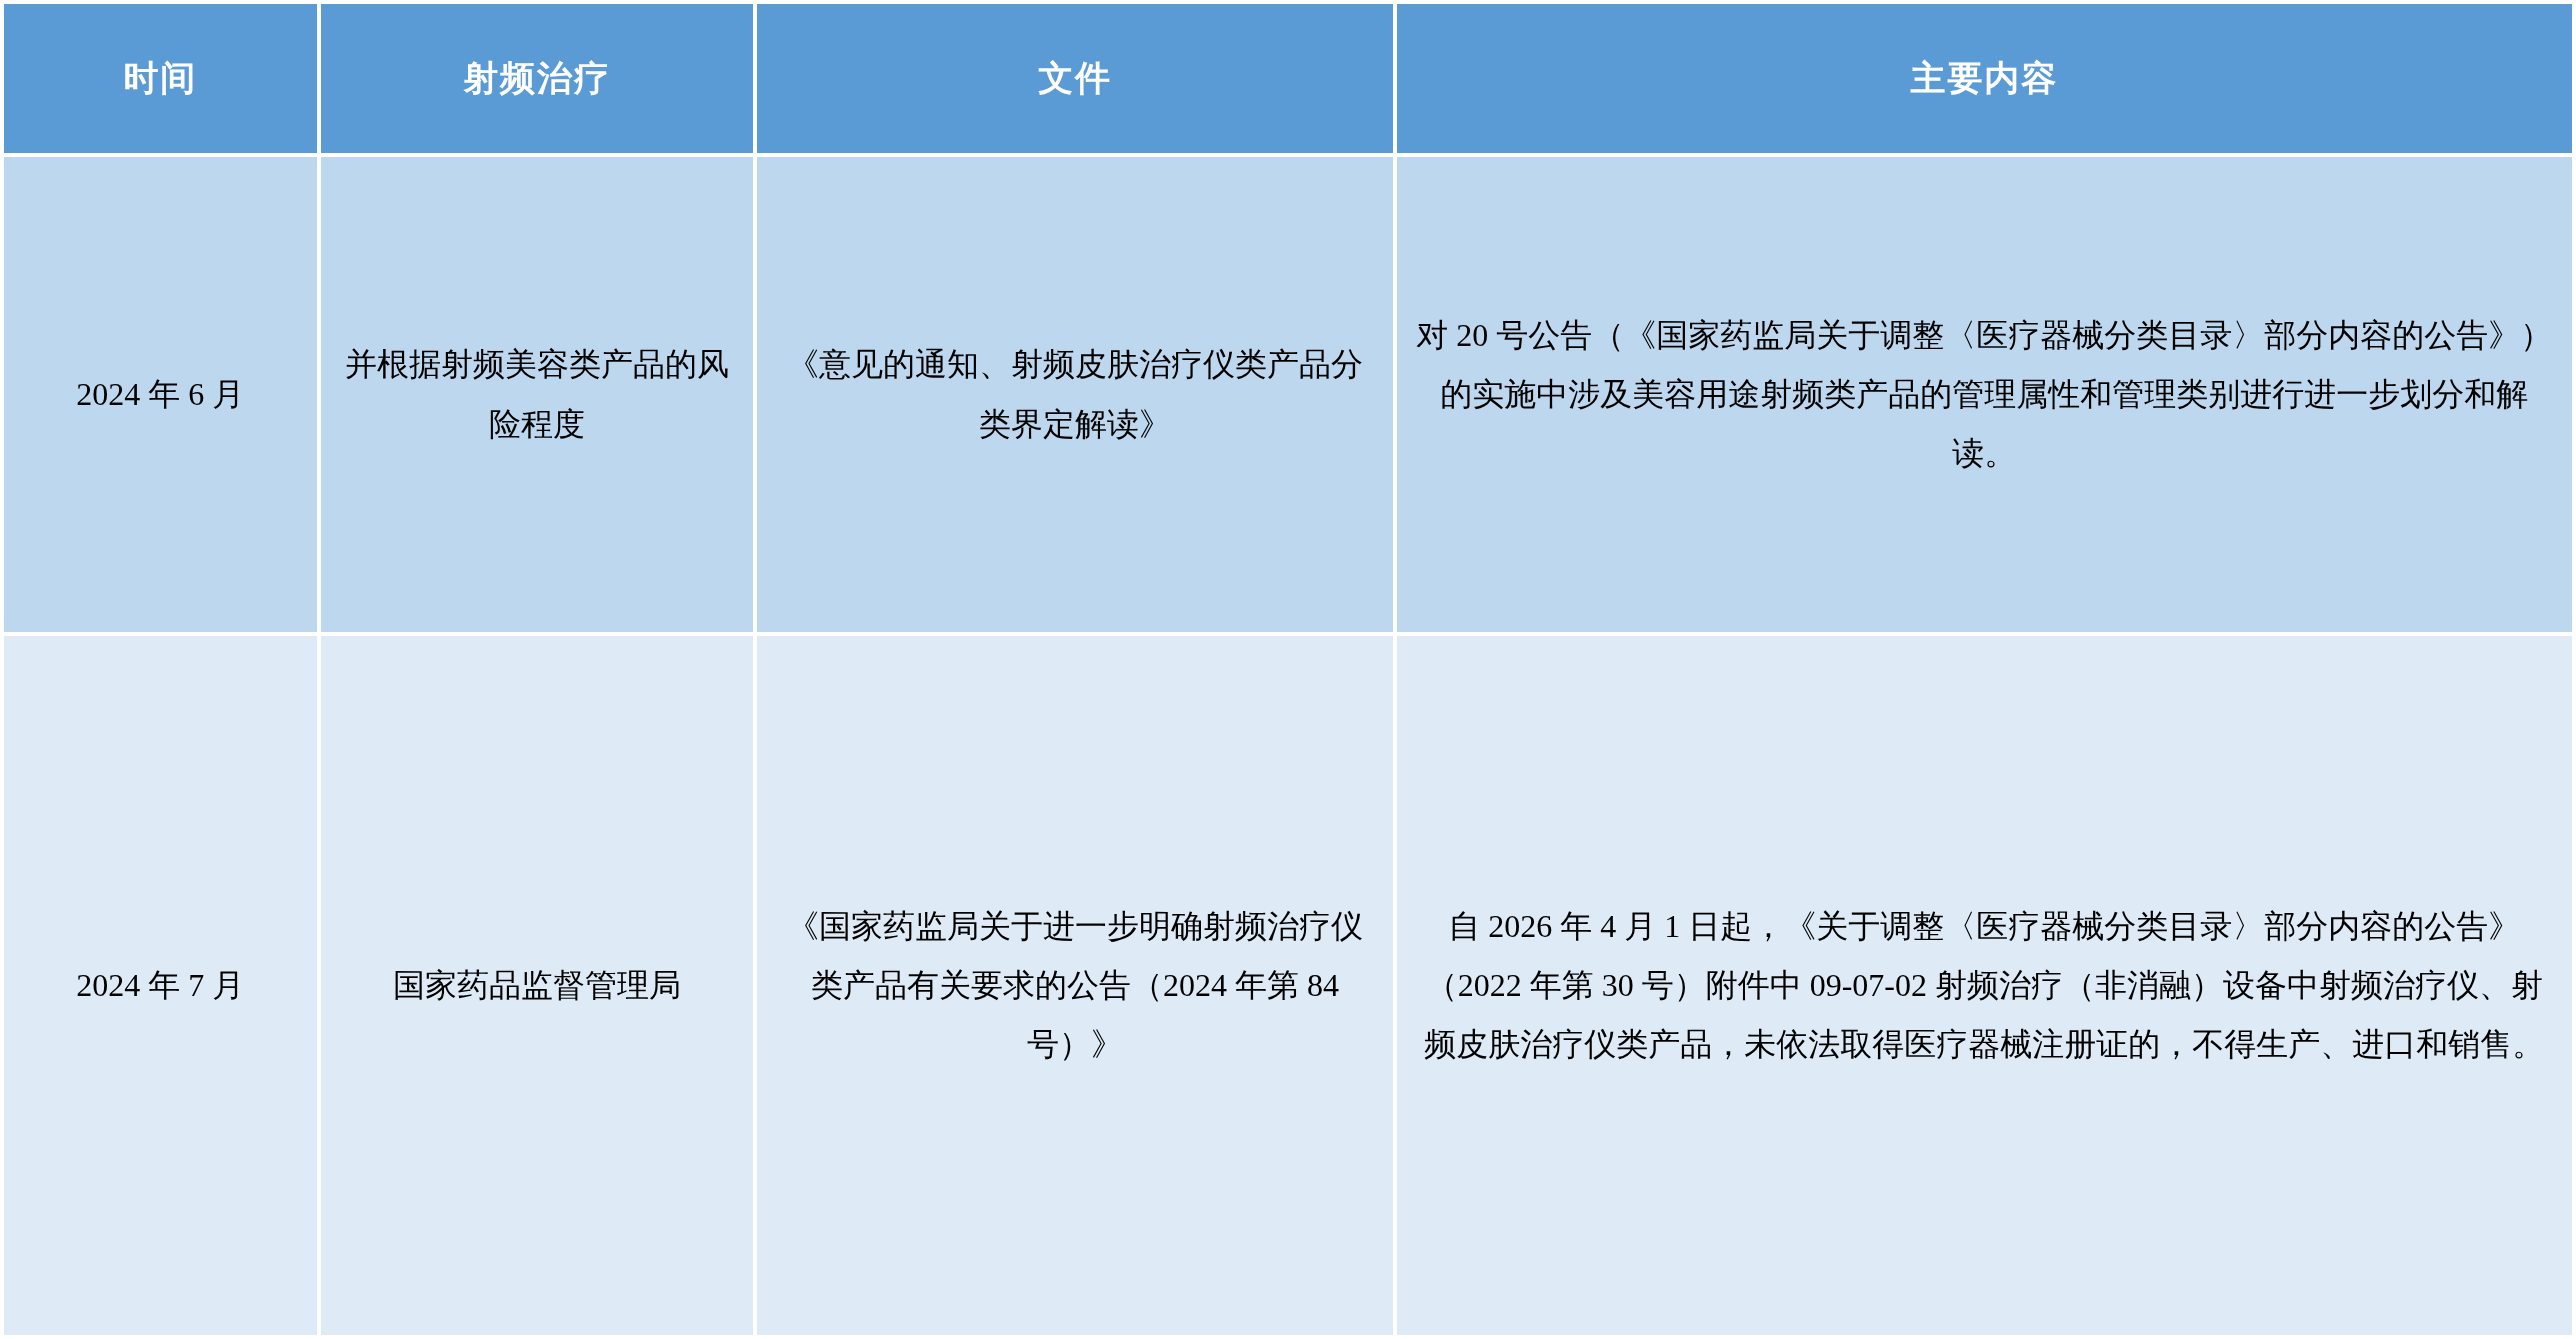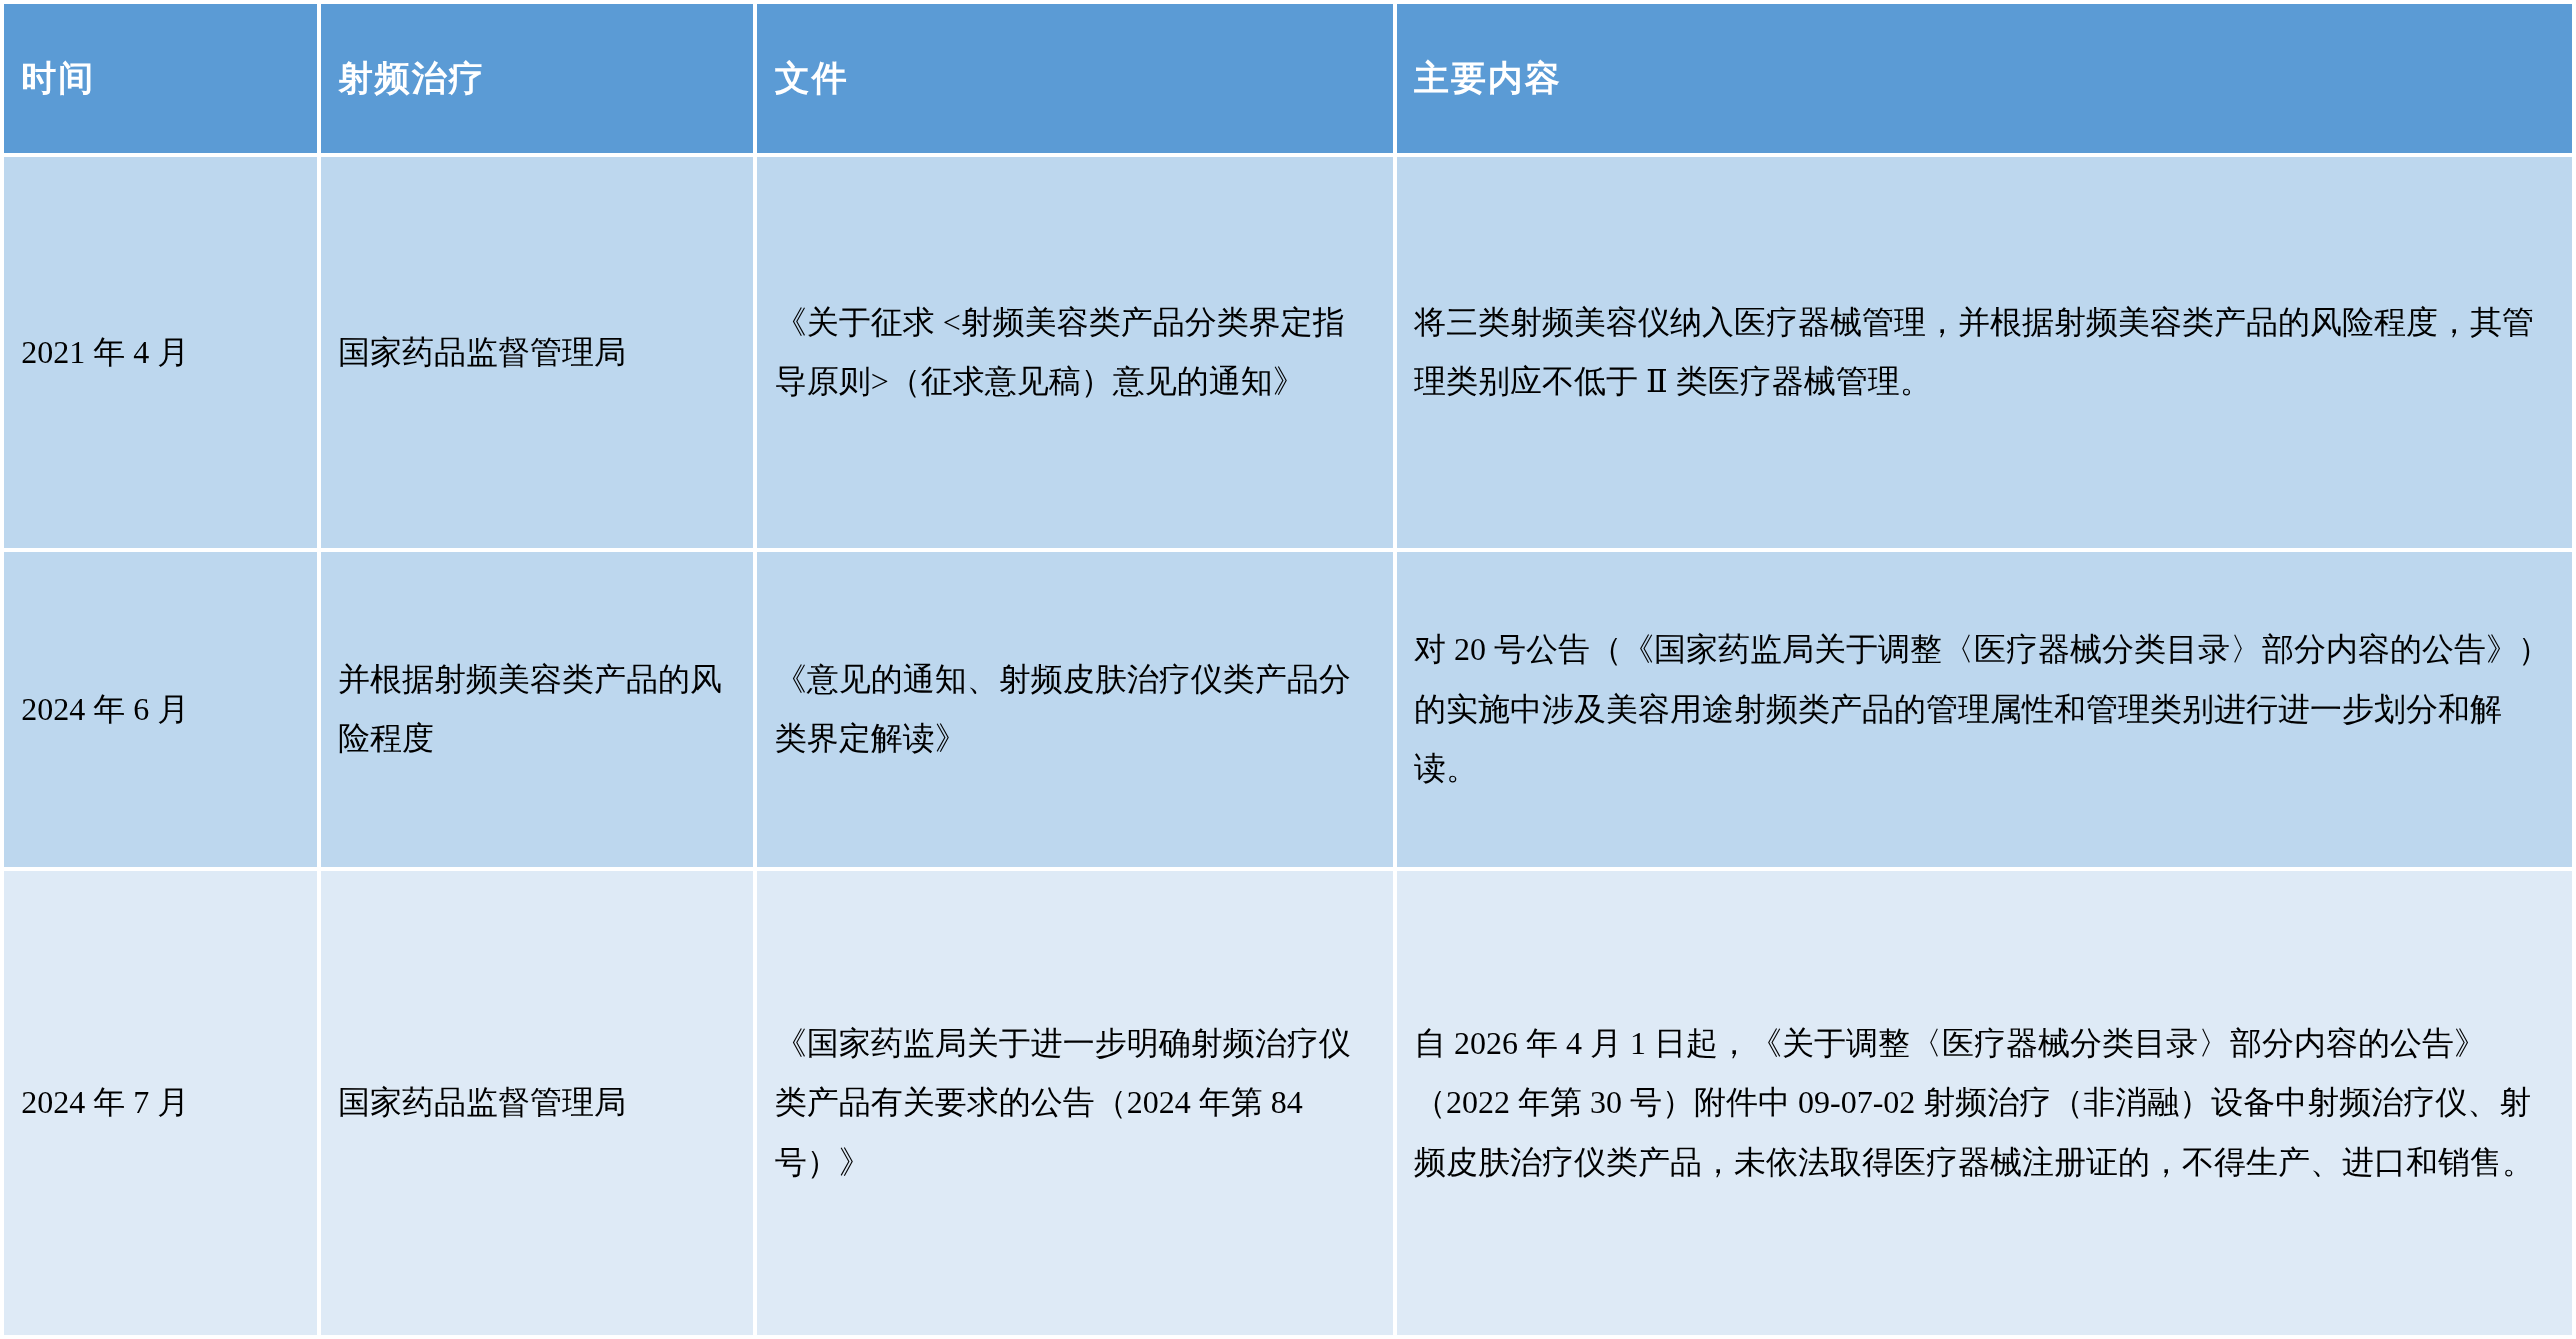--- a/index.html
+++ b/index.html
@@ -15,21 +15,21 @@
     overflow: hidden;
   }
   table.regtable {
     width: 2576px;
     height: 1339px;
     border-collapse: separate;
     border-spacing: 4.8px;
     table-layout: fixed;
   }
   table.regtable th, table.regtable td {
-    text-align: left;
+    text-align: center;
     vertical-align: middle;
     padding: 9.6px 17.3px;
     word-break: break-word;
   }
   
   table.regtable th {
     background: #5B9BD5;
     color: #FFFFFF;
     font-size: 35px;
     font-weight: bold;
@@ -68,26 +68,20 @@
     </colgroup>
     <thead>
       <tr>
         <th>时间</th>
         <th>射频治疗</th>
         <th>文件</th>
         <th>主要内容</th>
       </tr>
     </thead>
     <tbody>
-      <tr class="band-a row-0">
-        <td>2021 年 4 月</td>
-        <td>国家药品监督管理局</td>
-        <td>《关于征求 &lt;射频美容类产品分类界定指导原则&gt;（征求意见稿）意见的通知》</td>
-        <td>将三类射频美容仪纳入医疗器械管理，并根据射频美容类产品的风险程度，其管理类别应不低于 Ⅱ 类医疗器械管理。</td>
-      </tr>
       <tr class="band-a row-2">
         <td>2024 年 6 月</td>
         <td>并根据射频美容类产品的风险程度</td>
         <td>《意见的通知、射频皮肤治疗仪类产品分类界定解读》</td>
         <td>对 20 号公告（《国家药监局关于调整〈医疗器械分类目录〉部分内容的公告》）的实施中涉及美容用途射频类产品的管理属性和管理类别进行进一步划分和解读。</td>
       </tr>
       <tr class="band-b row-3">
         <td>2024 年 7 月</td>
         <td>国家药品监督管理局</td>
         <td>《国家药监局关于进一步明确射频治疗仪类产品有关要求的公告（2024 年第 84 号）》</td>

